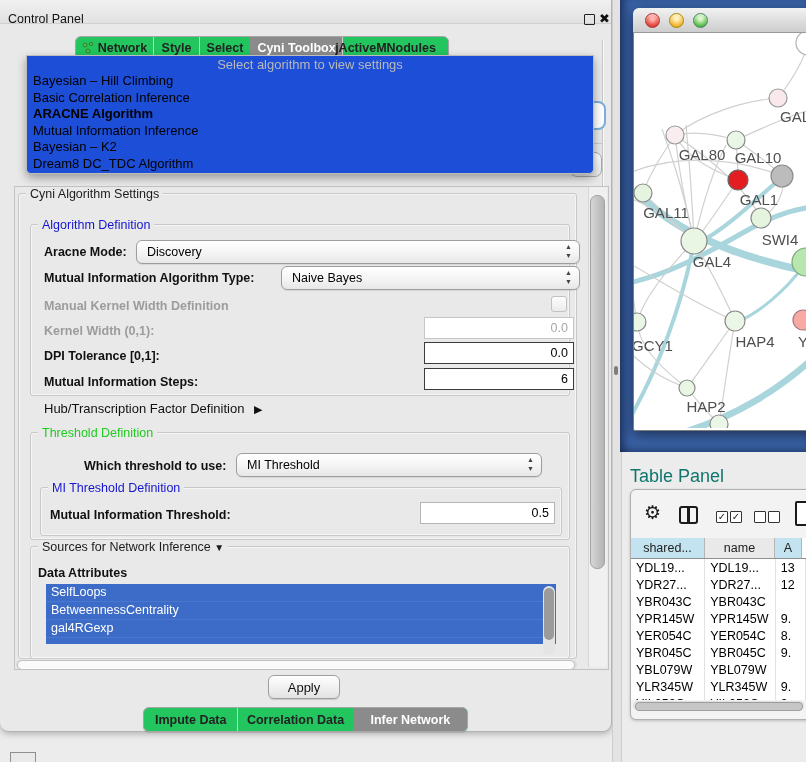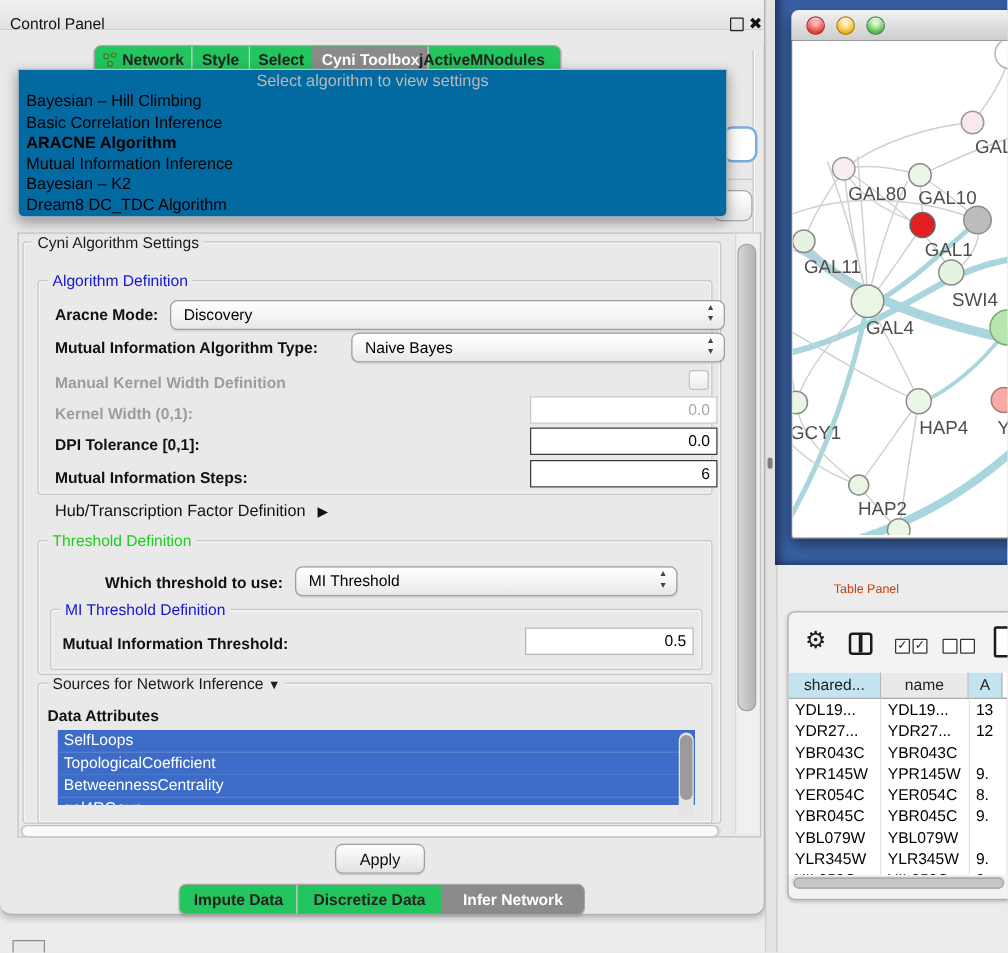--- a/index.html
+++ b/index.html
@@ -23,21 +23,21 @@
 
   
   .seg-tabs{display:flex;background:#22c55e;border:1px solid #a6a6a6;border-radius:6px;
     overflow:hidden;height:22px;box-shadow:0 1px 1px rgba(0,0,0,.12);}
   .seg{display:flex;align-items:center;justify-content:center;gap:4px;
     font-size:12.5px;font-weight:600;color:#222;border-left:1px solid #cfcfcf;height:100%;}
   .seg:first-child{border-left:none;}
   .seg.sel{background:#8b8b8b;color:#fff;border-left-color:#8b8b8b;}
 
   
-  .dropdown{left:14px;top:55px;width:566px;height:117px;background:#0369a1;
+  .dropdown{left:26px;top:55px;width:566px;height:117px;background:#1d4ed8;
     border:1px solid #bdbdbd;border-radius:0 0 5px 5px;z-index:40;
     box-shadow:0 4px 10px rgba(0,0,0,.35);}
   .dd-header{height:17px;line-height:17px;text-align:center;color:#b9b9b9;font-size:13px;}
   .dd-item{height:16.5px;line-height:16.5px;padding-left:6px;font-size:13px;color:#000;}
   .dd-item.bold{font-weight:bold;}
 
   
   .stub-vline{left:602px;top:40px;width:1px;height:146px;background:#c6c6c6;
     border-right:1px solid #fbfbfb;z-index:5;}
   .stub-combo-blue{left:578px;top:101px;width:24px;height:25px;background:#fff;
@@ -107,21 +107,21 @@
   .net-titlebar{left:633px;top:8px;width:200px;height:24px;
     background:linear-gradient(#f2f2f2,#cdcdcd);border-bottom:1px solid #999;
     border-radius:6px 6px 0 0;display:flex;align-items:center;padding-left:12px;gap:9px;}
   .light{width:13px;height:13px;border-radius:50%;box-shadow:inset 0 1px 1px rgba(255,255,255,.7);}
   .light.red{background:radial-gradient(circle at 50% 32%,#ffb3ad 0 18%,#e3413a 70%,#b22a24);border:1px solid #a33;}
   .light.yellow{background:radial-gradient(circle at 50% 32%,#fff0bd 0 18%,#f0b429 70%,#c68e17);border:1px solid #a80;}
   .light.green{background:radial-gradient(circle at 50% 32%,#d9f5c9 0 18%,#58bb46 70%,#3d9330);border:1px solid #486;}
   .net-canvas{left:634px;top:33px;width:199px;height:395px;overflow:hidden;background:#fff;}
 
   
-  .tp-title{left:667px;top:466px;font-size:10px;color:#c2410c;}
+  .tp-title{left:630px;top:466px;font-size:18px;color:#0f766e;}
   .tp-window{left:630px;top:489px;width:200px;height:229px;background:#f3f3f3;
     border:1px solid #b0b0b0;border-radius:6px 0 0 6px;box-shadow:0 1px 3px rgba(0,0,0,.2);}
   .gear{left:644px;top:502px;font-size:19px;color:#1a1a1a;line-height:22px;}
   .split-ico{left:679px;top:506px;width:15px;height:14px;border:2.5px solid #1a1a1a;border-radius:3px;}
   .split-ico::after{content:"";position:absolute;left:6px;top:0;width:2.5px;height:14px;background:#1a1a1a;}
   .cb{position:absolute;width:10px;height:10px;border:1.5px solid #333;border-radius:1px;
     font-size:10px;line-height:9px;text-align:center;color:#222;background:#fff;}
   .doc-ico{left:795px;top:501px;width:16px;height:21px;border:2.5px solid #1a1a1a;border-radius:2px;background:#fff;}
 
   .tp-table{left:631px;top:538px;width:175px;height:162px;background:#fff;overflow:hidden;}
@@ -252,39 +252,38 @@
 
 <div class="grp" style="left:30px;top:546px;width:538px;height:111px;"></div>
 <div class="grp-label" style="left:38px;top:540px;">
   <span>Sources for Network Inference</span>
   <span style="font-size:10px;">▼</span>
 </div>
 <div class="lbl" style="left:38px;top:566px;">Data Attributes</div>
 
 <div class="abs attr-list">
   <div class="list-item">SelfLoops</div>
-  <div class="list-item">TopologicalCoefficient</div>
   <div class="list-item">BetweennessCentrality</div>
   <div class="list-item">gal4RGexp</div>
   <div class="list-item"></div>
 </div>
 <div class="abs list-vsb"></div>
 <div class="abs list-vsb-thumb"></div>
 
 <div class="abs hsb-track"></div>
 <div class="abs hsb-thumb"></div>
 
 <div class="abs apply-btn">Apply</div>
 
 <div class="abs seg-tabs" style="left:143px;top:707px;width:323px;height:23px;">
   <div class="seg" style="width:94px;">
     <span>Impute Data</span>
   </div>
   <div class="seg" style="width:115px;">
-    <span>Discretize Data</span>
+    <span>Correlation Data</span>
   </div>
   <div class="seg sel" style="width:114px;">
     <span>Infer Network</span>
   </div>
 </div>
 
 <div class="abs bl-stub"></div>
 
 <div class="abs divider"></div>
 <div class="abs divider-handle"></div>

